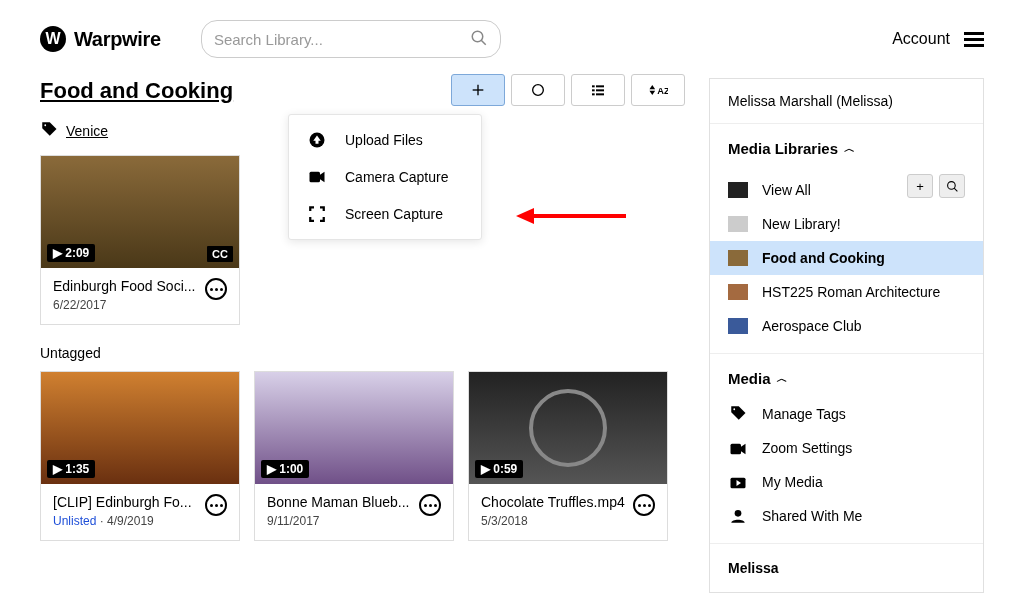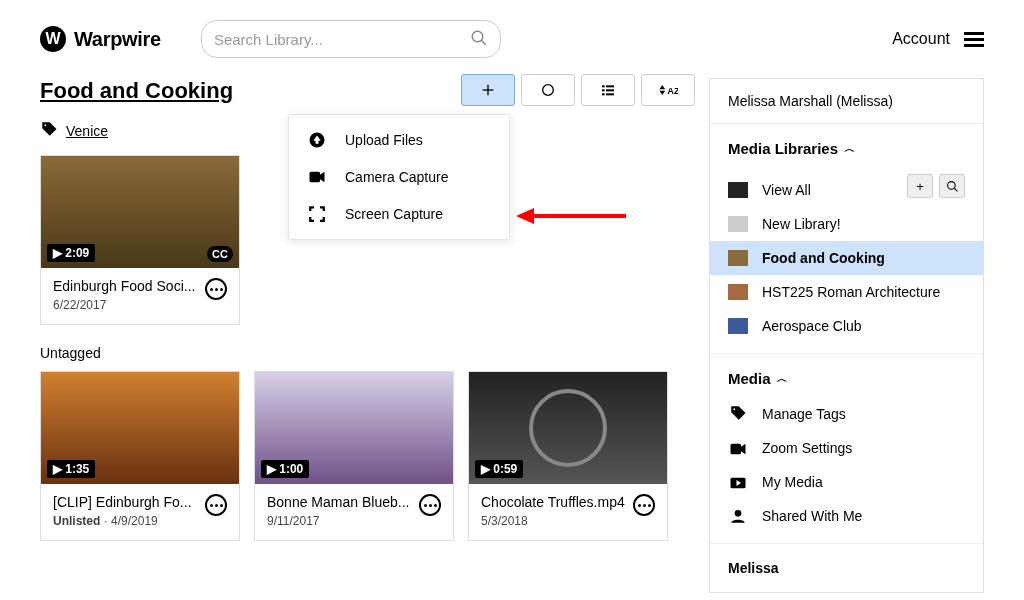--- a/index.html
+++ b/index.html
@@ -7,42 +7,42 @@
 .header { display: flex; align-items: center; padding: 20px 40px; }
 .logo { display: flex; align-items: center; font-size: 20px; font-weight: 600; letter-spacing: -0.3px; gap: 8px; }
 .logo-circle { width: 26px; height: 26px; border-radius: 50%; background: #000; color: #fff; display: flex; align-items: center; justify-content: center; font-size: 16px; font-weight: 700; }
 .search-bar { margin-left: 40px; width: 300px; height: 38px; border: 1px solid #ccc; border-radius: 16px; display: flex; align-items: center; padding: 0 12px; }
 .search-bar input { border: none; outline: none; flex: 1; font-size: 15px; background: transparent; }
 .search-bar input::placeholder { color: #999; }
 .header-right { margin-left: auto; display: flex; align-items: center; gap: 14px; }
 .header-right span { font-size: 16px; }
 .hamburger { display: flex; flex-direction: column; gap: 3px; }
 .hamburger div { width: 20px; height: 3px; background: #000; }
-.main { display: flex; padding: 0 40px; gap: 14px; }
+.main { display: flex; padding: 0 40px; gap: 24px; }
 .content { flex: 1; position: relative; }
 .library-title { font-size: 22px; font-weight: 700; text-decoration: underline; margin-bottom: 16px; display: inline-block; }
 .toolbar { position: absolute; right: 0; top: -4px; display: flex; gap: 6px; }
 .tool-btn { width: 54px; height: 32px; border: 1px solid #ccc; background: #fff; display: flex; align-items: center; justify-content: center; border-radius: 3px; cursor: pointer; font-size: 18px; }
 .tool-btn.active { background: #cde3fb; border-color: #7da8d9; }
 .tag-row { display: flex; align-items: center; gap: 8px; font-size: 14px; margin-bottom: 14px; }
 .tag-link { text-decoration: underline; cursor: pointer; }
 .section-title { font-size: 14px; margin: 20px 0 10px; }
 .cards { display: flex; gap: 14px; flex-wrap: wrap; }
 .card { width: 200px; border: 1px solid #ddd; background: #fff; }
 .thumb { position: relative; width: 100%; height: 112px; background: #555; display: flex; align-items: center; justify-content: center; color: #eee; font-size: 11px; }
 .thumb-badge { position: absolute; bottom: 6px; left: 6px; background: #000; color: #fff; font-size: 12px; padding: 2px 6px; border-radius: 2px; display: flex; align-items: center; gap: 3px; font-weight: 700; }
-.cc-badge { position: absolute; bottom: 6px; right: 6px; background: #000; color: #fff; font-size: 11px; padding: 2px 5px; border-radius: 8px; font-weight: 700; }
+.cc-badge { position: absolute; bottom: 6px; right: 6px; background: #000; color: #fff; font-size: 11px; padding: 2px 5px; border-radius: 1px; font-weight: 700; }
 .card-body { padding: 10px 12px 12px; display: flex; gap: 8px; align-items: flex-start; justify-content: center; }
 .card-text { flex: 1; min-width: 0; }
 .card-title { font-size: 14px; white-space: nowrap; overflow: hidden; text-overflow: ellipsis; }
 .card-sub { font-size: 12px; color: #444; margin-top: 4px; }
-.unlisted { color: #404040; font-weight: 700; }
+.unlisted { color: #1d4ed8; font-weight: 400; }
 .more-btn { width: 22px; height: 22px; border: 2px solid #000; border-radius: 50%; display: flex; align-items: center; justify-content: center; flex-shrink: 0; gap: 2px; cursor: pointer; }
 .more-btn span { width: 3px; height: 3px; background: #000; border-radius: 50%; }
-.dropdown { position: absolute; left: 248px; top: 36px; width: 222px; background: #fff; border: 1px solid #e5e5e5; box-shadow: 0 2px 10px rgba(0,0,0,0.1); border-radius: 3px; z-index: 50; padding: 6px 0; }
+.dropdown { position: absolute; left: 248px; top: 36px; width: 194px; background: #fff; border: 1px solid #e5e5e5; box-shadow: 0 2px 10px rgba(0,0,0,0.1); border-radius: 3px; z-index: 50; padding: 6px 0; }
 .dropdown-item { display: flex; align-items: center; gap: 18px; padding: 10px 18px; cursor: pointer; font-size: 14px; }
 .dd-icon { width: 20px; display: flex; justify-content: center; }
 .arrow { position: absolute; left: 476px; top: 128px; z-index: 60; }
 .sidebar { width: 275px; border: 1px solid #e0e0e0; background: #fff; font-size: 14px; }
 .sb-block { padding: 14px 18px; border-bottom: 1px solid #eee; }
 .sb-user { font-size: 14px; }
 .sb-heading { font-weight: 700; font-size: 15px; display: flex; align-items: center; gap: 6px; }
 .chev { font-size: 11px; }
 .sb-row { display: flex; align-items: flex-end; gap: 14px; padding: 9px 18px; cursor: pointer; }
 .sb-row.active { background: #cde3fb; font-weight: 700; }

